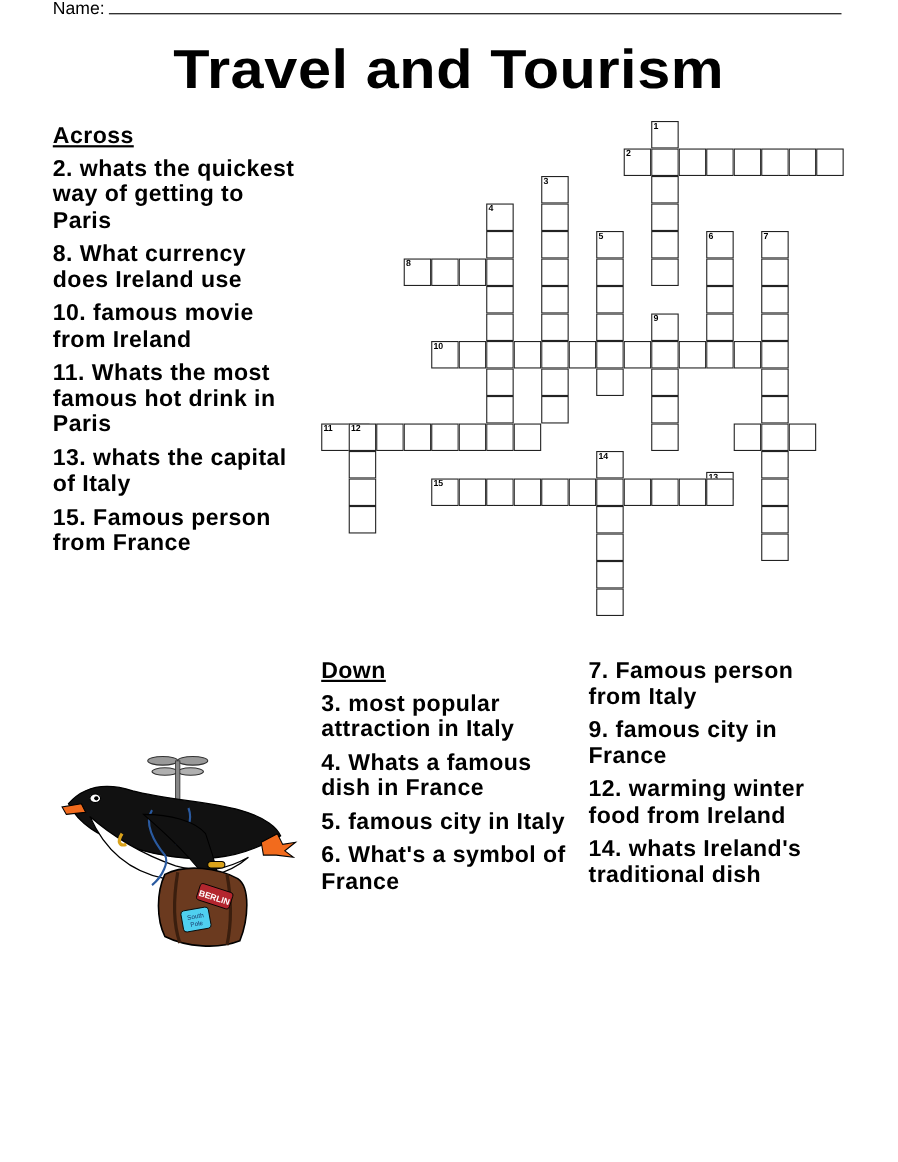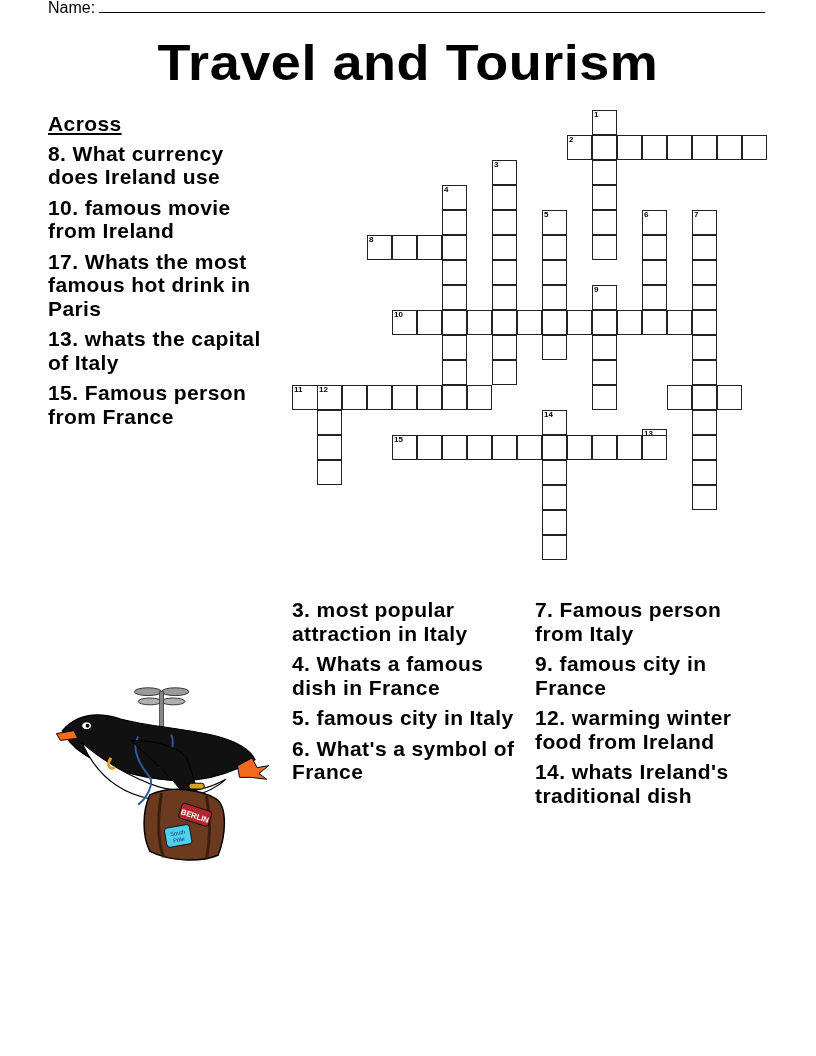--- a/index.html
+++ b/index.html
@@ -154,28 +154,30 @@
     <div class="cell" style="left: 492px; top: 435px;"></div>
     <div class="cell" style="left: 517px; top: 435px;"></div>
     <div class="cell" style="left: 567px; top: 435px;"></div>
     <div class="cell" style="left: 592px; top: 435px;"></div>
     <div class="cell" style="left: 617px; top: 435px;"></div>
     <div class="cell" style="left: 642px; top: 435px;"></div>
   </div>
 
 <div class="clues" id="across">
   <span class="heading">Across</span>
+  <div class="clue"><span class="num">2.</span> <span>whats the quickest way of getting to Paris</span></div>
   <div class="clue"><span class="num">8.</span> <span>What currency does Ireland use</span></div>
   <div class="clue"><span class="num">10.</span> <span>famous movie from Ireland</span></div>
-  <div class="clue"><span class="num">17.</span> <span>Whats the most famous hot drink in Paris</span></div>
+  <div class="clue"><span class="num">11.</span> <span>Whats the most famous hot drink in Paris</span></div>
   <div class="clue"><span class="num">13.</span> <span>whats the capital of Italy</span></div>
   <div class="clue"><span class="num">15.</span> <span>Famous person from France</span></div>
 </div>
 
 <div class="clues" id="down">
+  <span class="heading">Down</span>
   <div class="clue"><span class="num">3.</span> <span>most popular attraction in Italy</span></div>
   <div class="clue"><span class="num">4.</span> <span>Whats a famous dish in France</span></div>
   <div class="clue"><span class="num">5.</span> <span>famous city in Italy</span></div>
   <div class="clue"><span class="num">6.</span> <span>What's a symbol of France</span></div>
 </div>
 
 <div class="clues" id="down2">
   <div class="clue"><span class="num">7.</span> <span>Famous person from Italy</span></div>
   <div class="clue"><span class="num">9.</span> <span>famous city in France</span></div>
   <div class="clue"><span class="num">12.</span> <span>warming winter food from Ireland</span></div>

